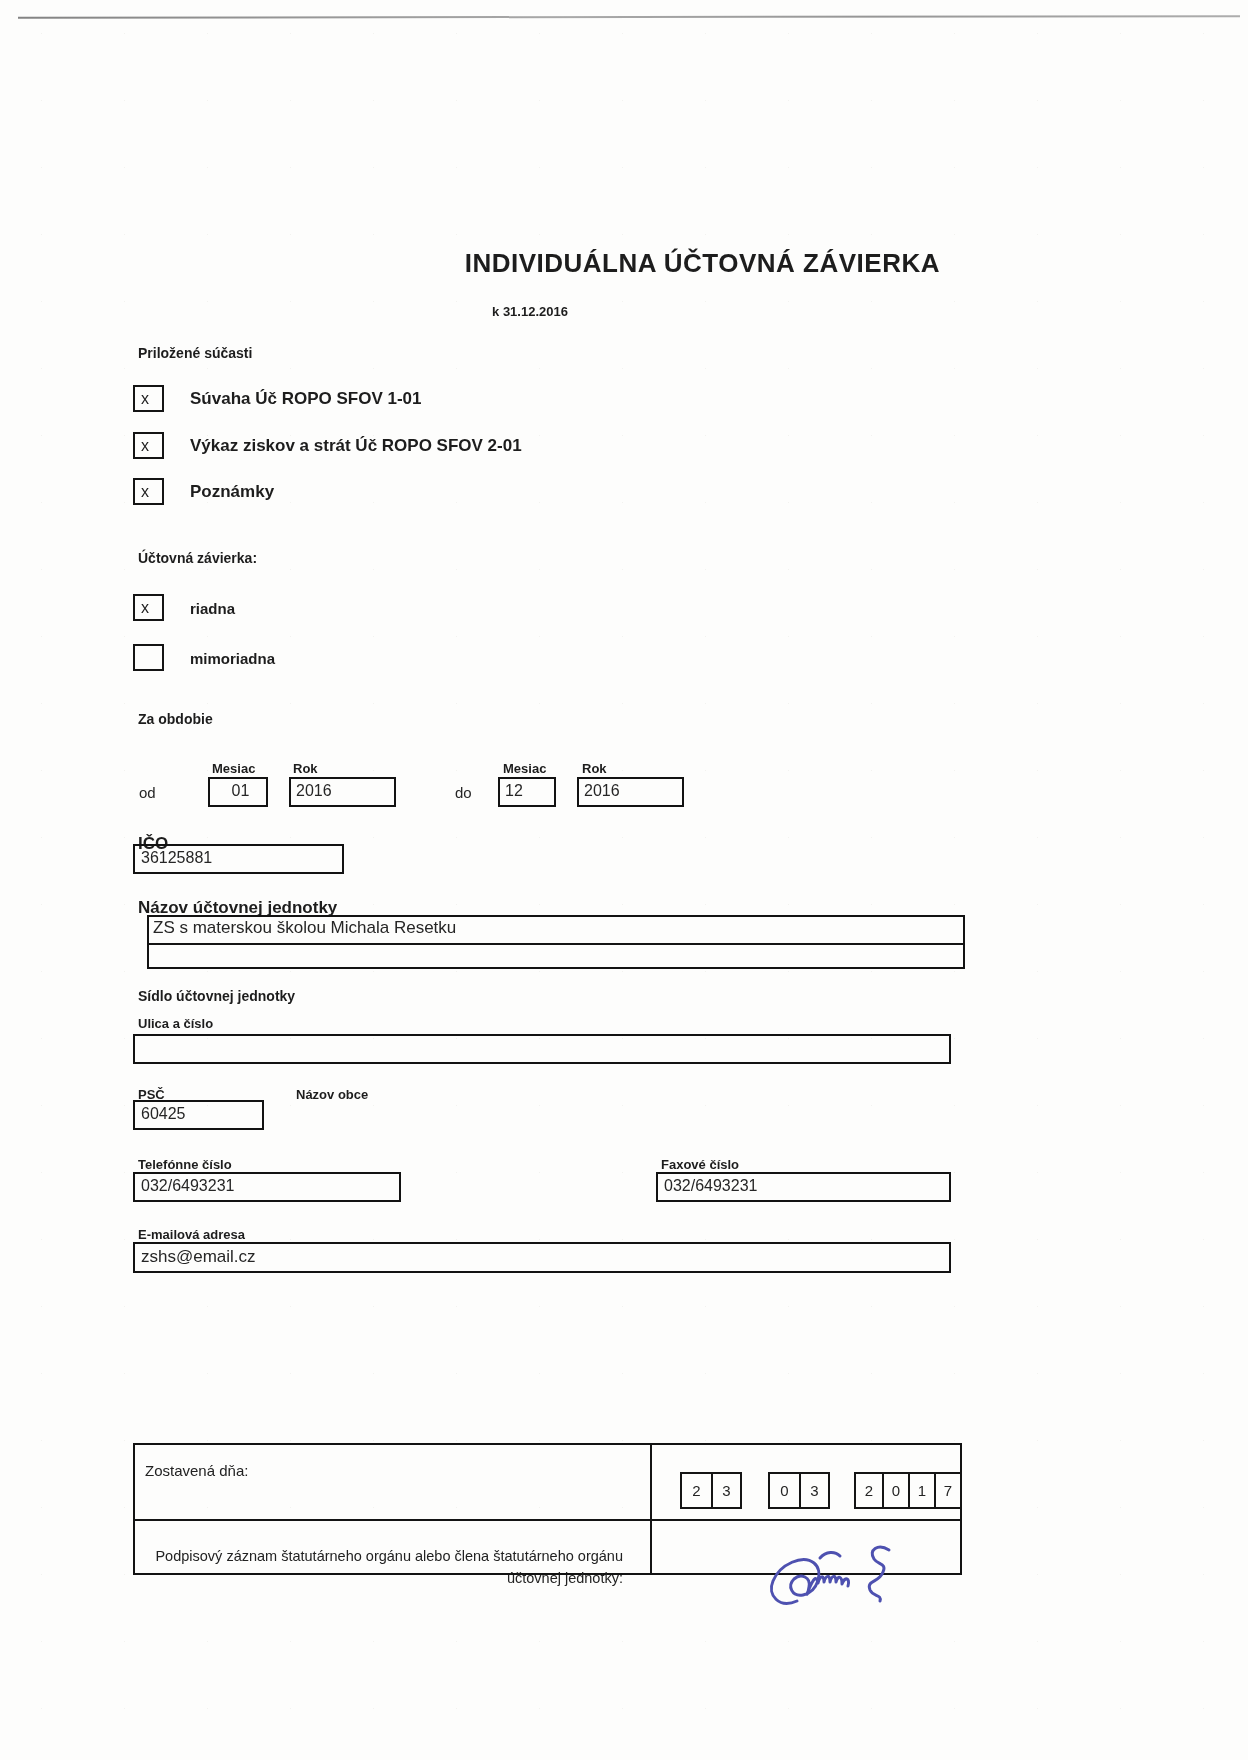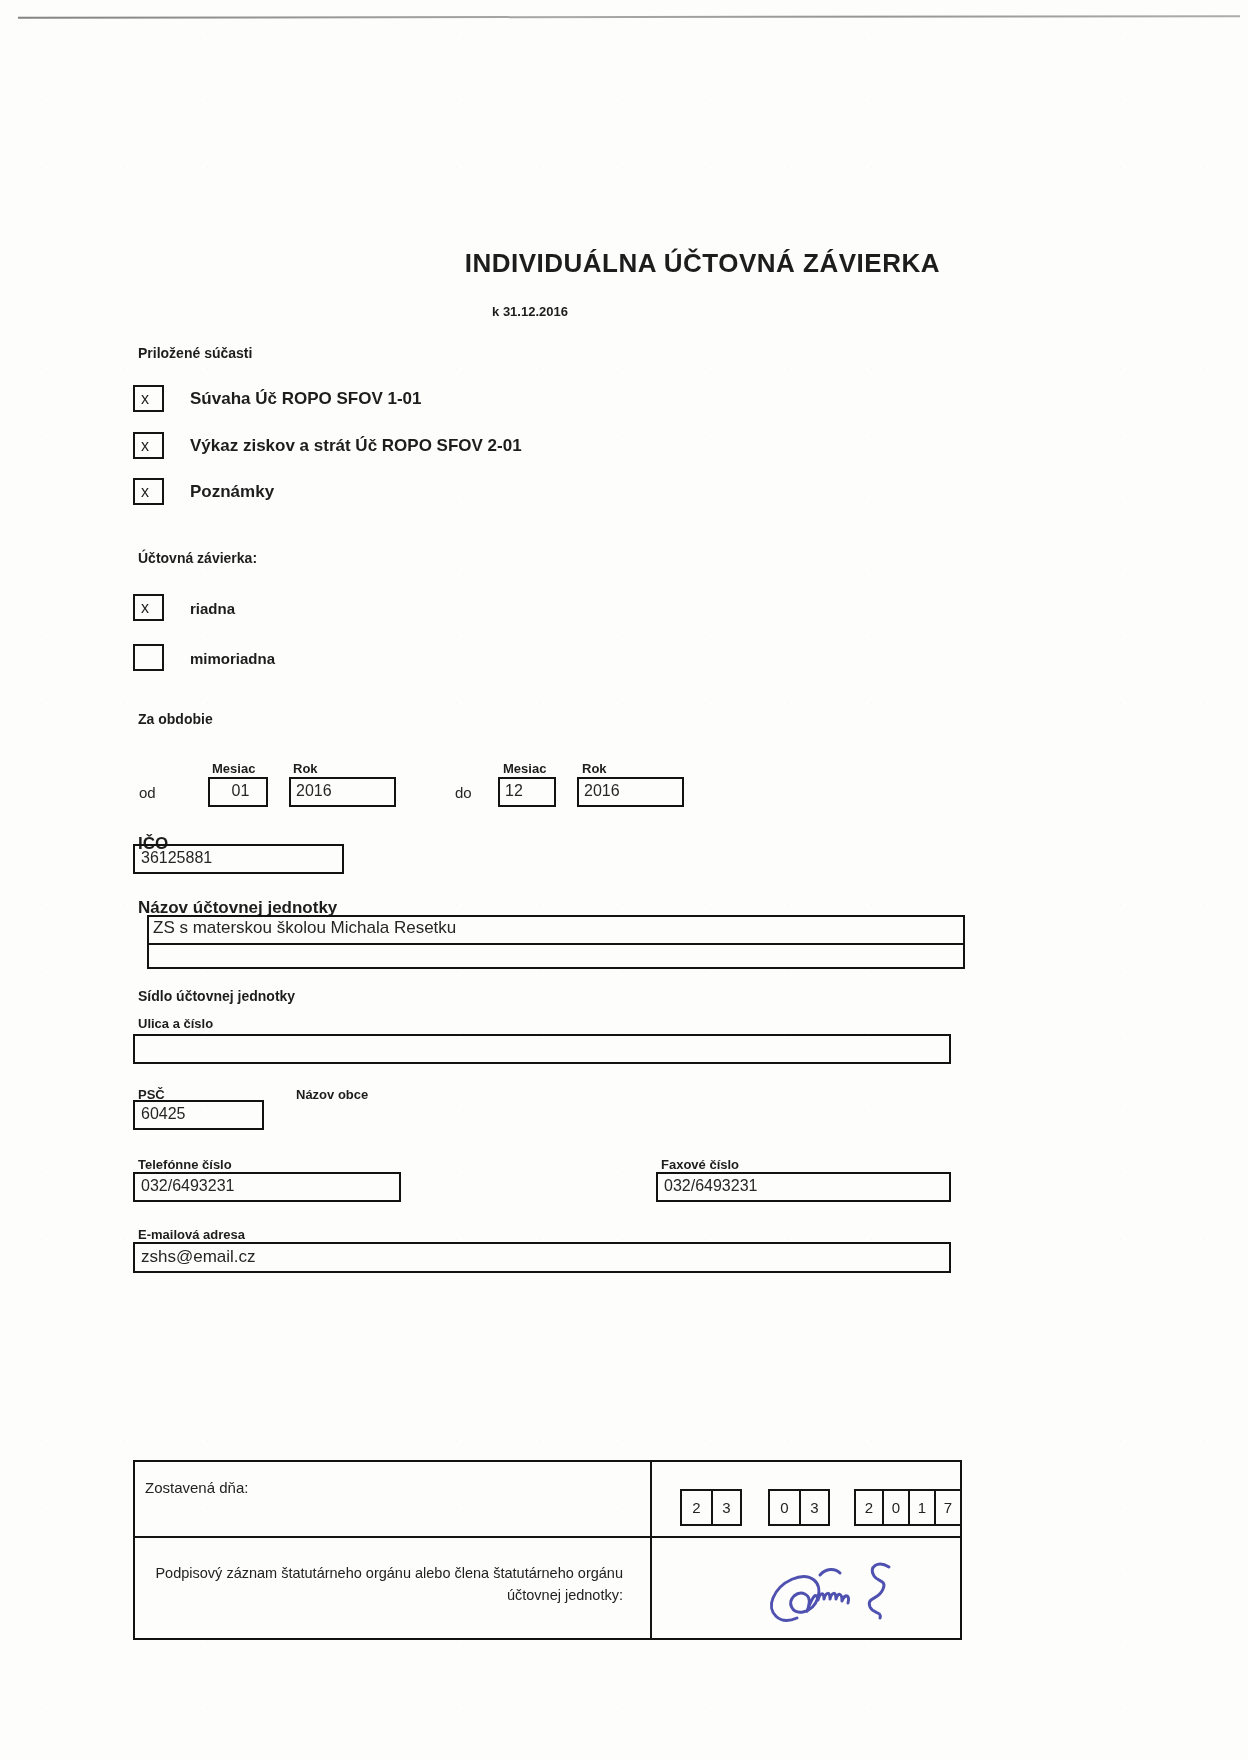--- a/index.html
+++ b/index.html
@@ -98,21 +98,21 @@
   <div class="abs lbl" style="left:296px;top:1087px;font-size:13px;">Názov obce</div>
 
   <div class="abs lbl" style="left:138px;top:1157px;font-size:13px;">Telefónne číslo</div>
   <div class="abs box val" style="left:133px;top:1172px;width:268px;height:30px;font-size:16px;padding:3px 0 0 6px;">032/6493231</div>
   <div class="abs lbl" style="left:661px;top:1157px;font-size:13px;">Faxové číslo</div>
   <div class="abs box val" style="left:656px;top:1172px;width:295px;height:30px;font-size:16px;padding:3px 0 0 6px;">032/6493231</div>
 
   <div class="abs lbl" style="left:138px;top:1227px;font-size:13px;">E-mailová adresa</div>
   <div class="abs box val" style="left:133px;top:1242px;width:818px;height:31px;font-size:17px;padding:3px 0 0 6px;">zshs@email.cz</div>
 
-  <div class="abs box" style="left:133px;top:1443px;width:829px;height:180px;margin-top:17px;">
+  <div class="abs box" style="left:133px;top:1443px;width:829px;height:132px;">
     <div class="abs tbl-line" style="left:515px;top:0;bottom:0;width:2px;"></div>
     <div class="abs tbl-line" style="left:0;right:0;top:74px;height:2px;"></div>
 
     <div class="abs" style="left:10px;top:17px;font-size:15px;color:#222;">Zostavená dňa:</div>
 
     <div class="abs dgroup cellrow" style="left:545px;top:27px;">
       <div class="dcell first">2</div>
       <div class="dcell">3</div>
     </div>
 

